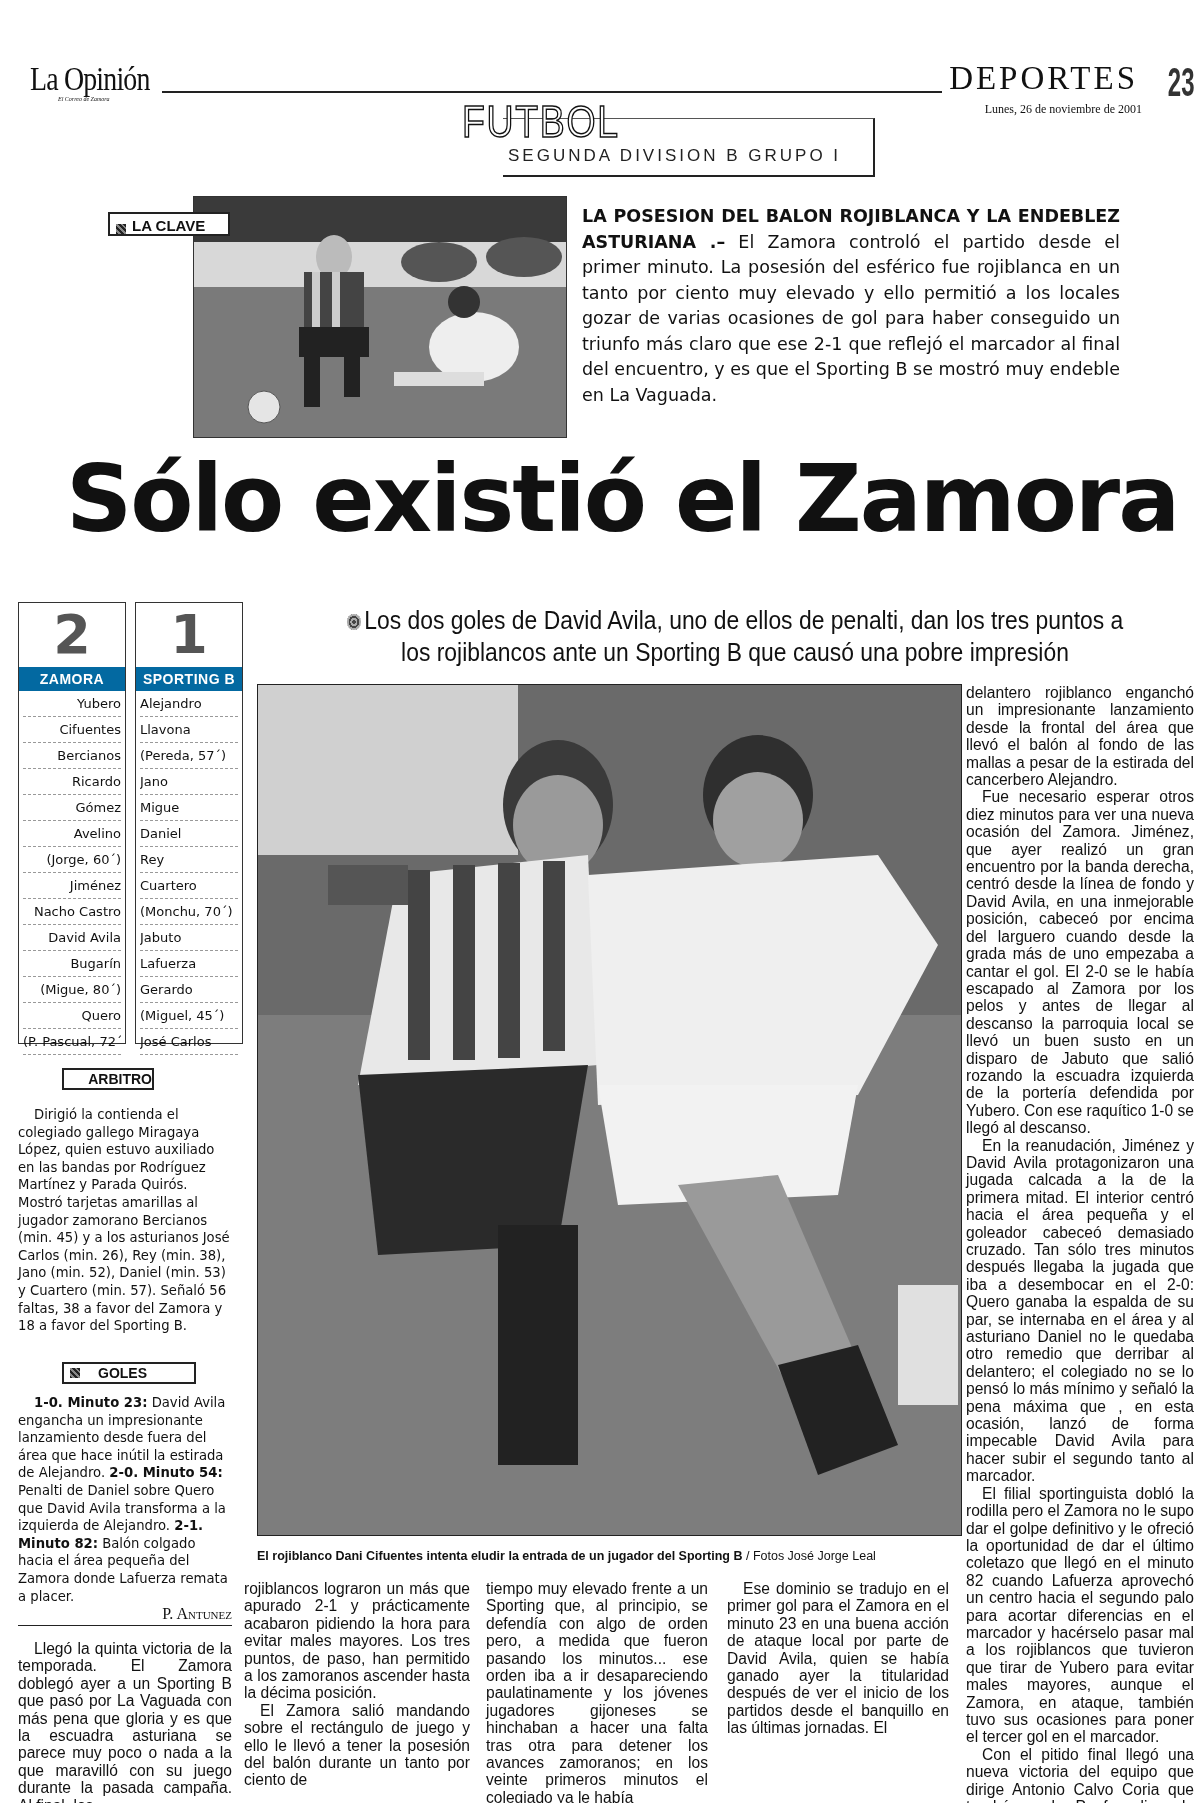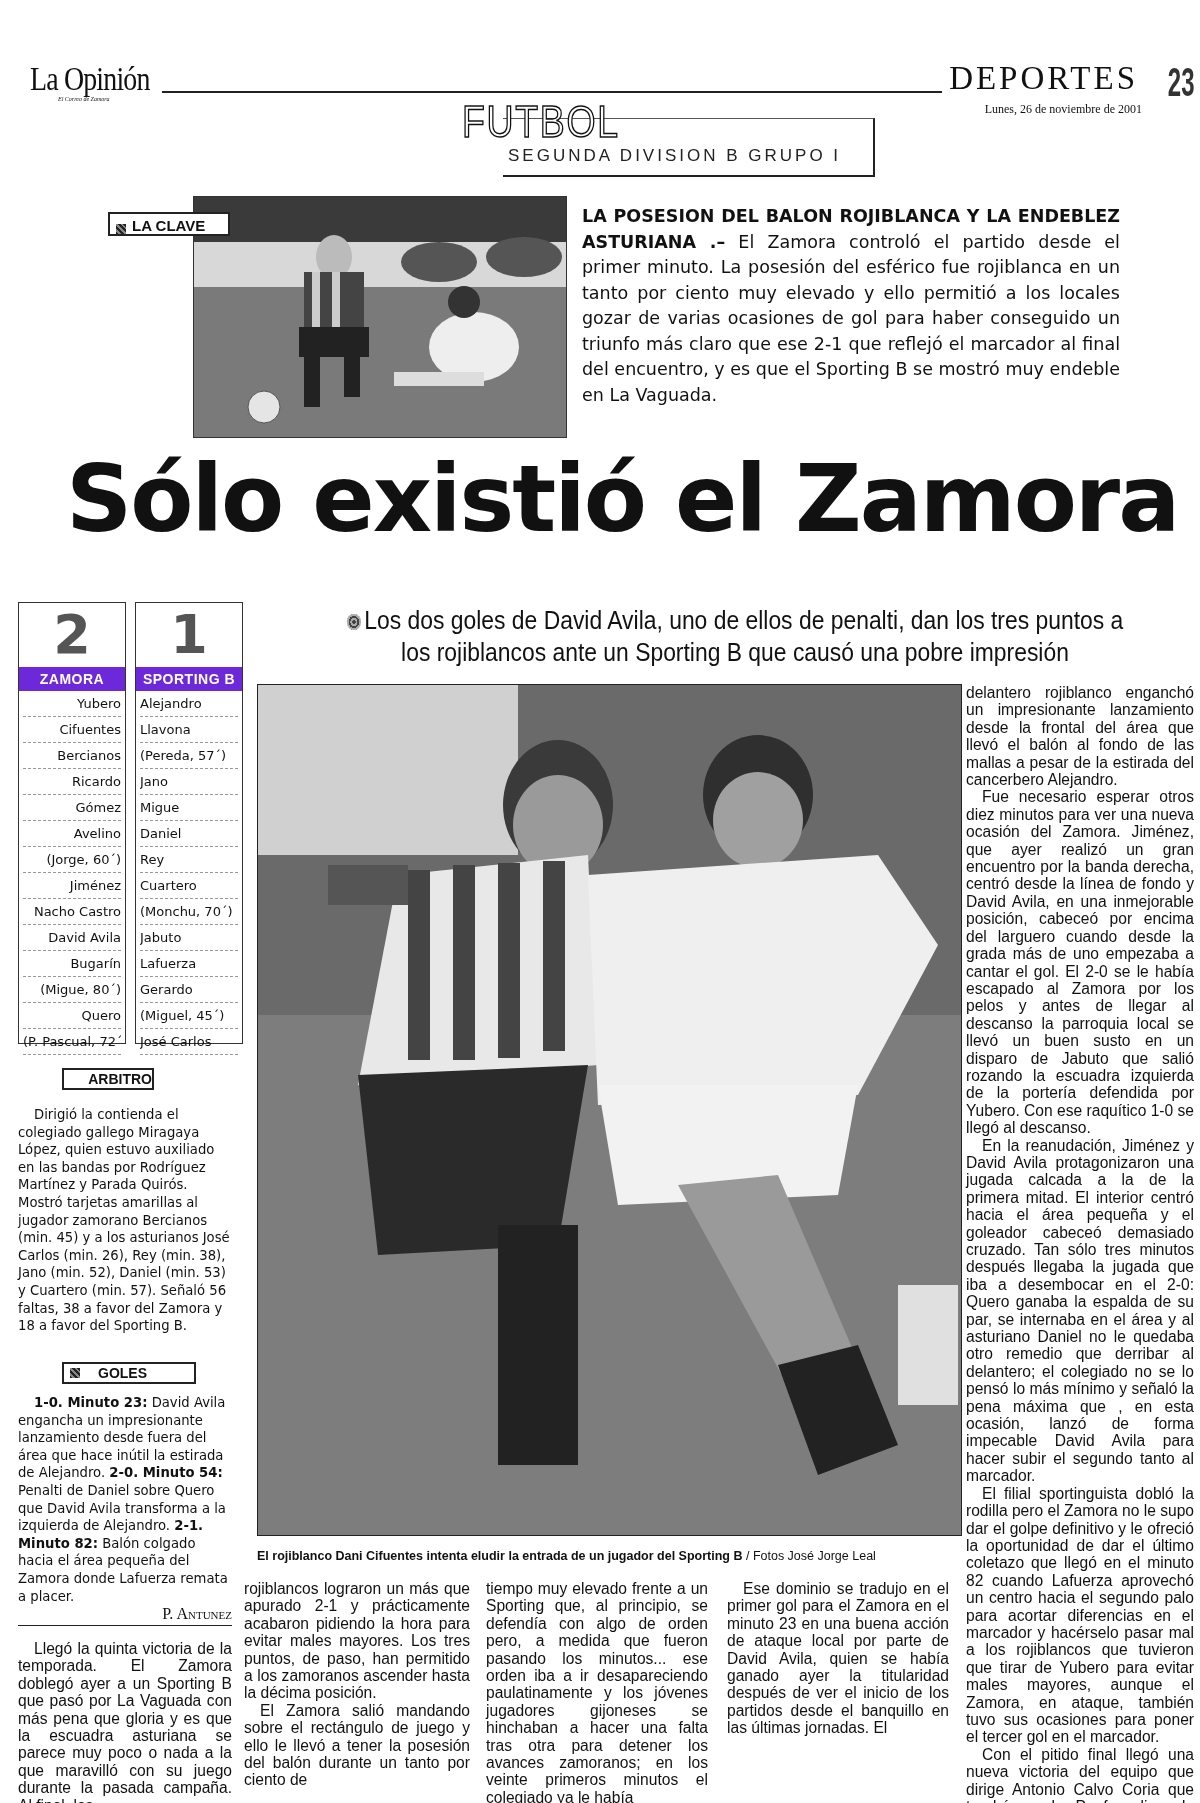--- a/index.html
+++ b/index.html
@@ -25,21 +25,21 @@
   .clave-text { left:582px; top:204px; width:538px; font-family:"DejaVu Sans", sans-serif; font-size:17.5px; line-height:25.5px; text-align:justify; }
   .clave-text b { font-weight:bold; }
   
   .headline { left:66px; top:454px; width:1100px; font-family:"DejaVu Sans", sans-serif; font-weight:bold; font-size:92px; letter-spacing:-2px; line-height:1; white-space:nowrap; }
   
   .subhead { left:280px; top:604px; width:910px; text-align:center; font-family:"Liberation Sans", sans-serif; font-size:26px; line-height:32px; transform:scaleX(0.88); transform-origin:center; }
   .bullet-icon { display:inline-block; width:16px; height:16px; border-radius:50%; background:repeating-radial-gradient(circle,#444 0 2px,#aaa 2px 4px); vertical-align:middle; margin-right:4px; }
   
   .scorebox { top:602px; width:108px; height:442px; border:1px solid #333; box-sizing:border-box; }
   .score-num { height:64px; font-family:"DejaVu Sans", sans-serif; font-weight:bold; font-size:54px; text-align:center; line-height:64px; color:#555; }
-  .team-bar { height:24px; background:#6d28d9; color:#fff; font-family:"Liberation Sans", sans-serif; font-weight:bold; font-size:14px; text-align:center; line-height:24px; letter-spacing:0.5px; }
+  .team-bar { height:24px; background:#0369a1; color:#fff; font-family:"Liberation Sans", sans-serif; font-weight:bold; font-size:14px; text-align:center; line-height:24px; letter-spacing:0.5px; }
   .player { height:25px; line-height:25px; border-bottom:1px dashed #999; font-family:"DejaVu Sans", sans-serif; font-size:13px; white-space:nowrap; overflow:hidden; margin:0 4px; }
   .right { text-align:right; }
   
   .sidebox-title { height:22px; border:2px solid #222; font-family:"Liberation Sans", sans-serif; font-weight:bold; font-size:14px; display:flex; align-items:center; gap:18px; padding-left:6px; box-sizing:border-box; }
   .side-text { font-family:"DejaVu Sans", sans-serif; font-size:13.2px; line-height:17.6px; }
   .side-text p { margin:0; text-indent:16px; }
   .byline { left:18px; top:1605px; width:214px; text-align:right; font-family:"Liberation Serif", serif; font-size:16px; border-bottom:1px solid #222; padding-bottom:2px; font-variant:small-caps; }
   .col { font-family:Liberation Sans, sans-serif; font-size:15.6px; line-height:17.4px; text-align:justify; }
   .col p { margin:0; text-indent:16px; }
   .col p.noind { text-indent:0; }

